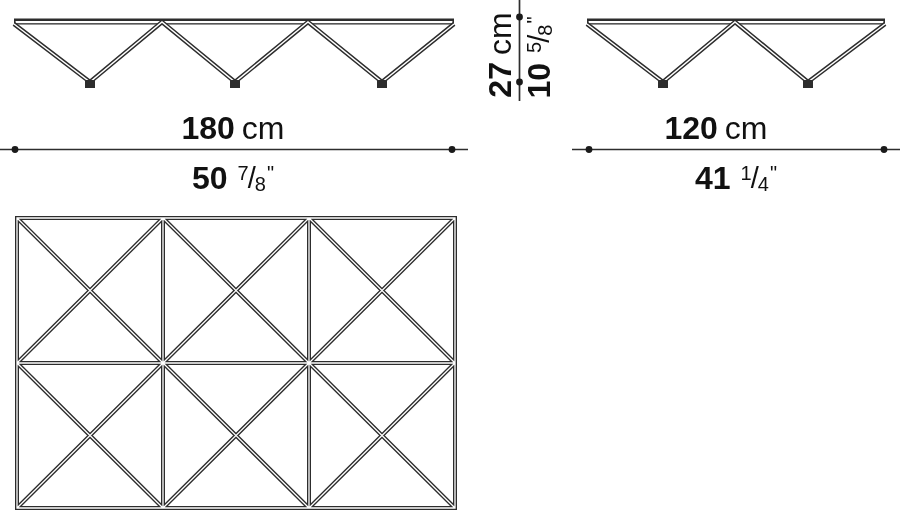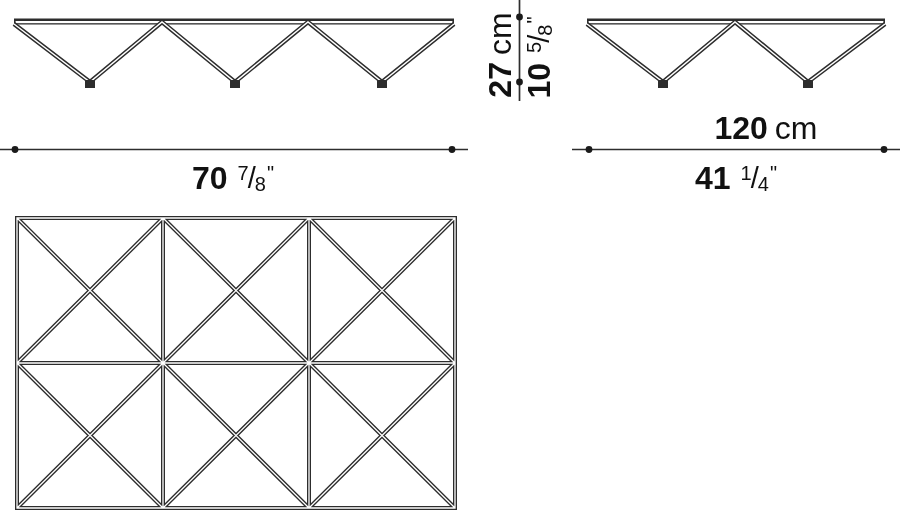--- a/index.html
+++ b/index.html
@@ -90,32 +90,35 @@
   </svg>
 
   <div class="vlabel" style="left:450px; top:38px;">
     <span class="b">27</span><span class="u">cm</span>
   </div>
 
   <div class="vlabel" style="left:489px; top:35px;">
     <span class="b">10</span><span class="fr"><span class="num">5</span><span class="slash">/</span><span class="den">8</span><span class="mark">"</span></span>
   </div>
 
+  <div class="dim-label" style="left:233px; top:111px;">
+    <span class="b">180</span><span class="u">cm</span>
+  </div>
 
   <svg style="left:0px; top:140px;" width="470" height="20" viewBox="0 0 470 20">
     <line x1="0" y1="9.5" x2="468" y2="9.5" stroke="#2d2d2d" stroke-width="1.7"></line>
     <circle cx="15" cy="9.5" r="3.4" fill="#1a1a1a"></circle>
     <circle cx="452" cy="9.5" r="3.4" fill="#1a1a1a"></circle>
   </svg>
 
   <div class="dim-label" style="left:233px; top:156px;">
-    <span class="b">70</span><span class="fr"><span class="num">7</span><span class="slash">/</span><span class="den">8</span><span class="mark">"</span></span>
+    <span class="b">50</span><span class="fr"><span class="num">7</span><span class="slash">/</span><span class="den">8</span><span class="mark">"</span></span>
   </div>
 
-  <div class="dim-label" style="left:766px; top:111px;">
+  <div class="dim-label" style="left:716px; top:111px;">
     <span class="b">120</span><span class="u">cm</span>
   </div>
 
   <svg style="left:570px; top:140px;" width="330" height="20" viewBox="0 0 330 20">
     <line x1="2" y1="9.5" x2="330" y2="9.5" stroke="#2d2d2d" stroke-width="1.7"></line>
     <circle cx="19" cy="9.5" r="3.4" fill="#1a1a1a"></circle>
     <circle cx="314" cy="9.5" r="3.4" fill="#1a1a1a"></circle>
   </svg>
 
   <div class="dim-label" style="left:736px; top:156px;">

